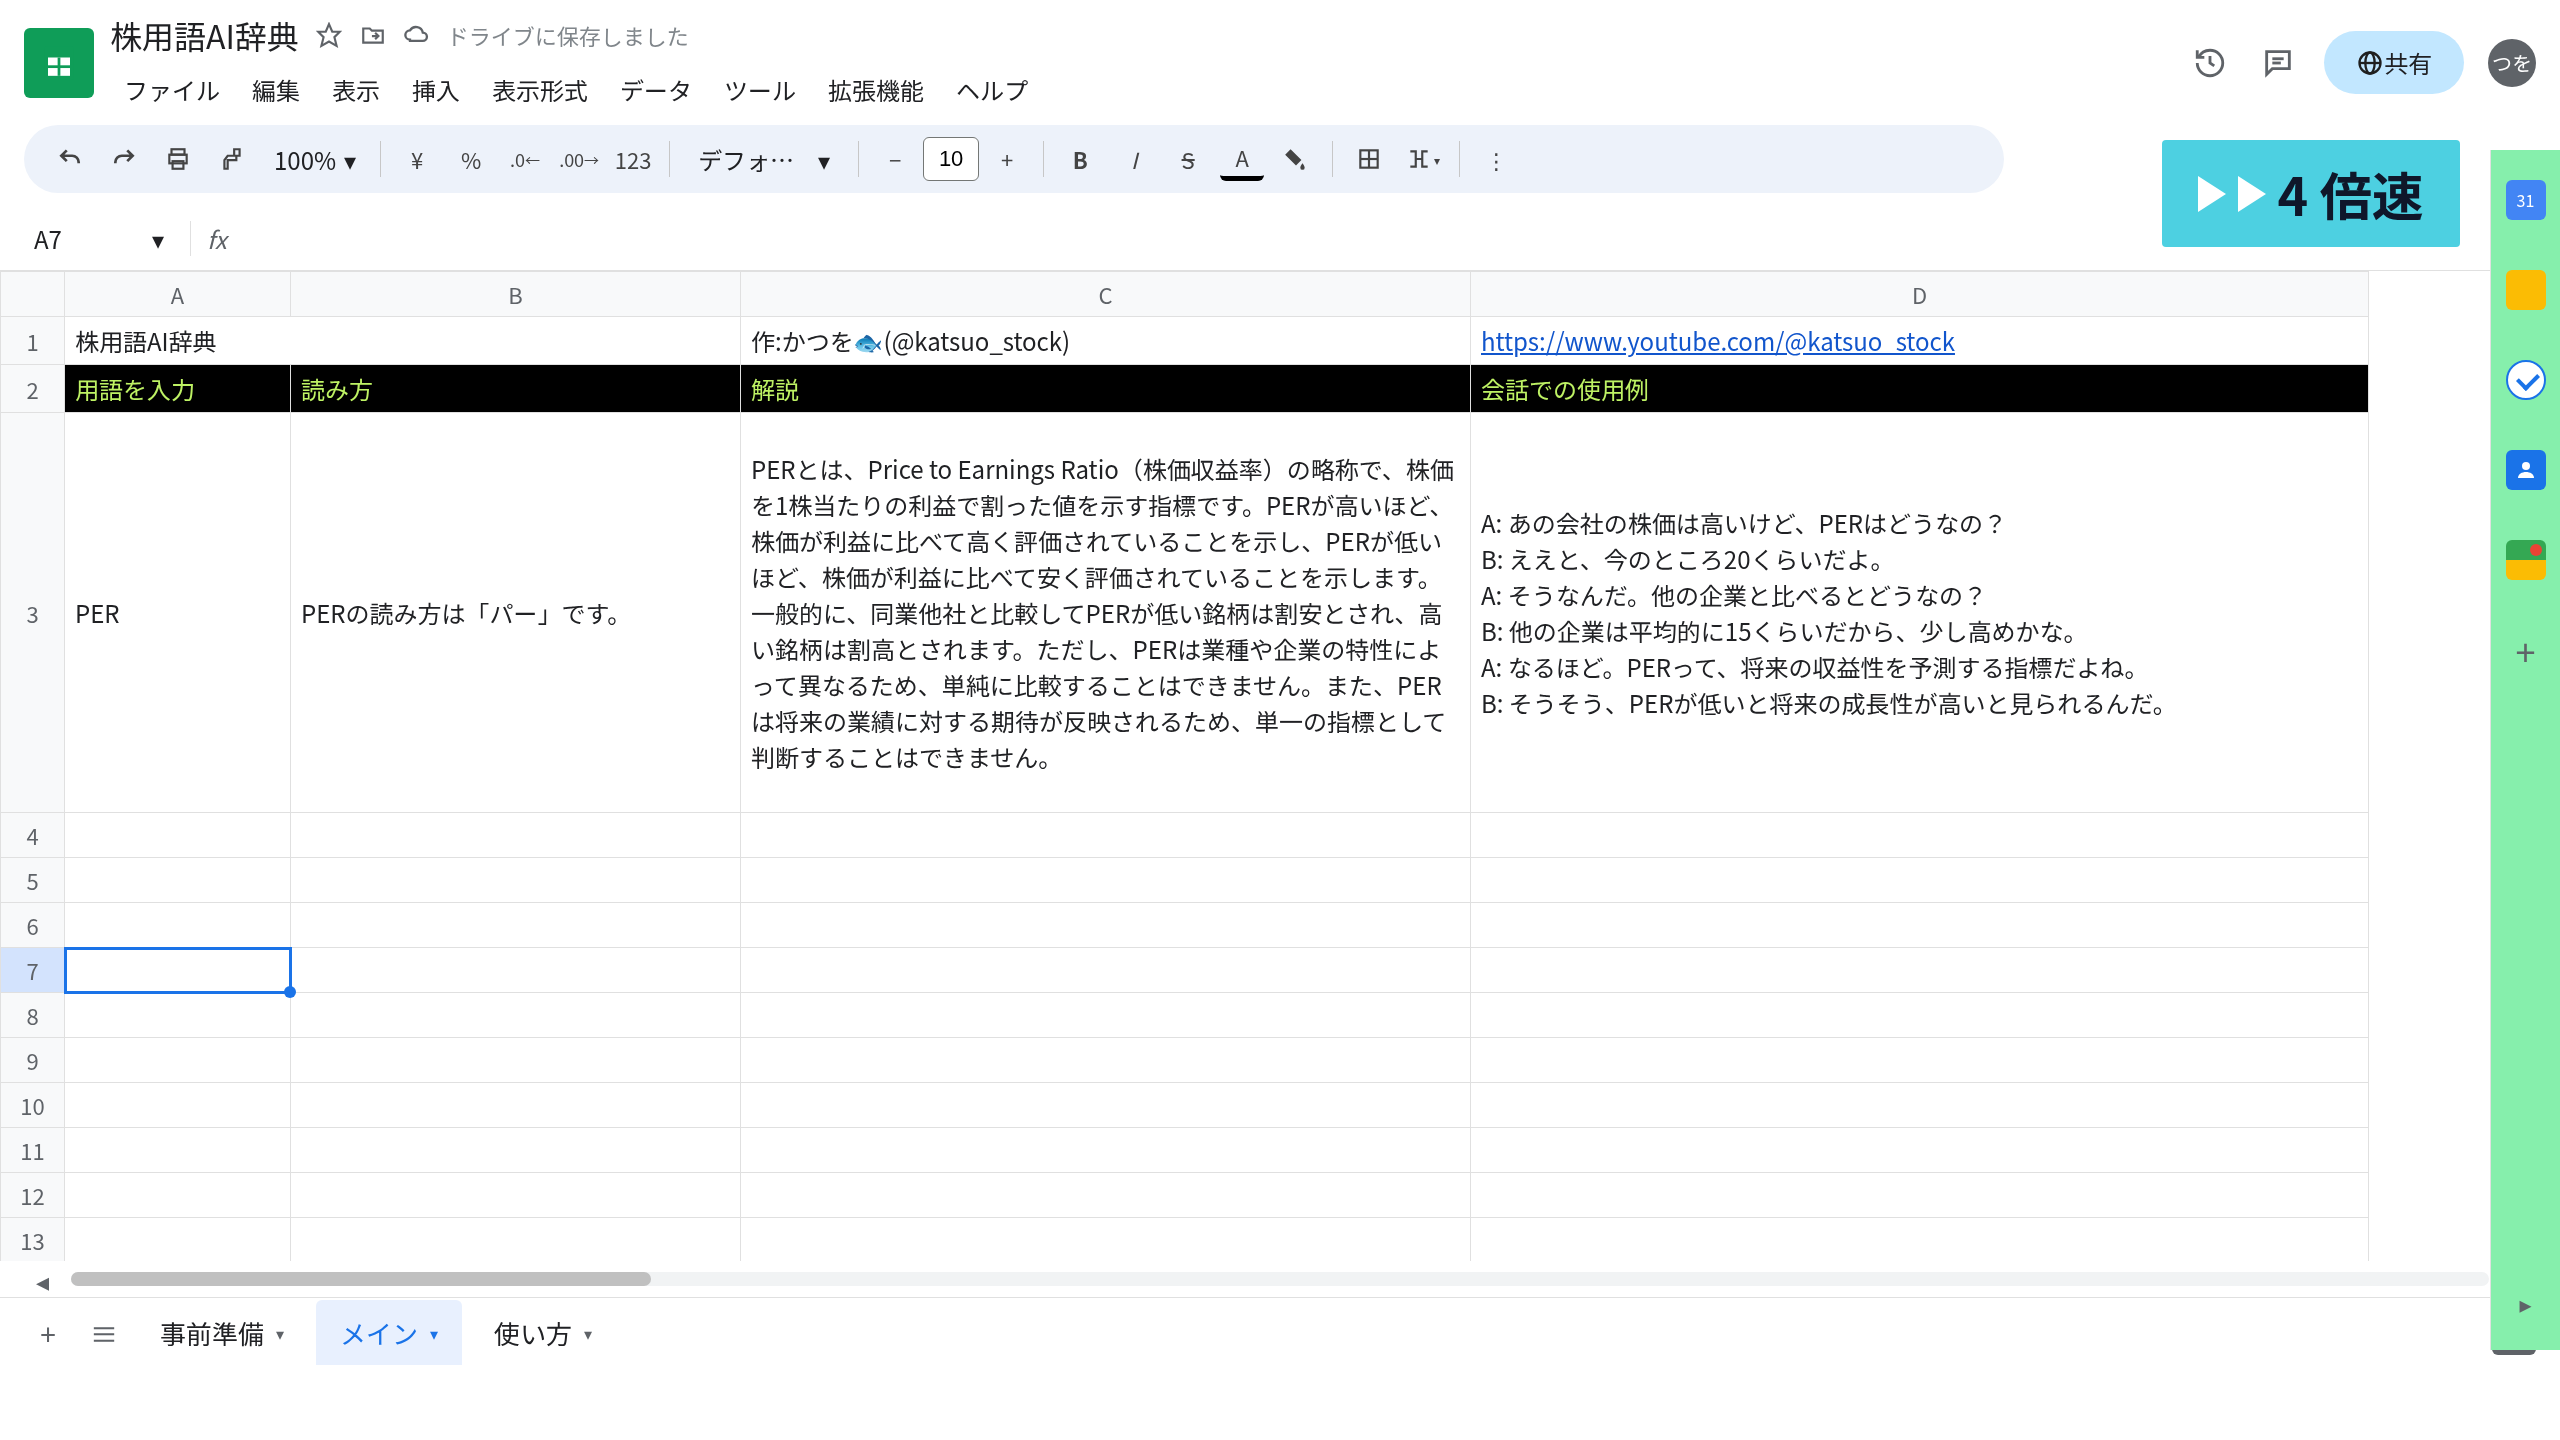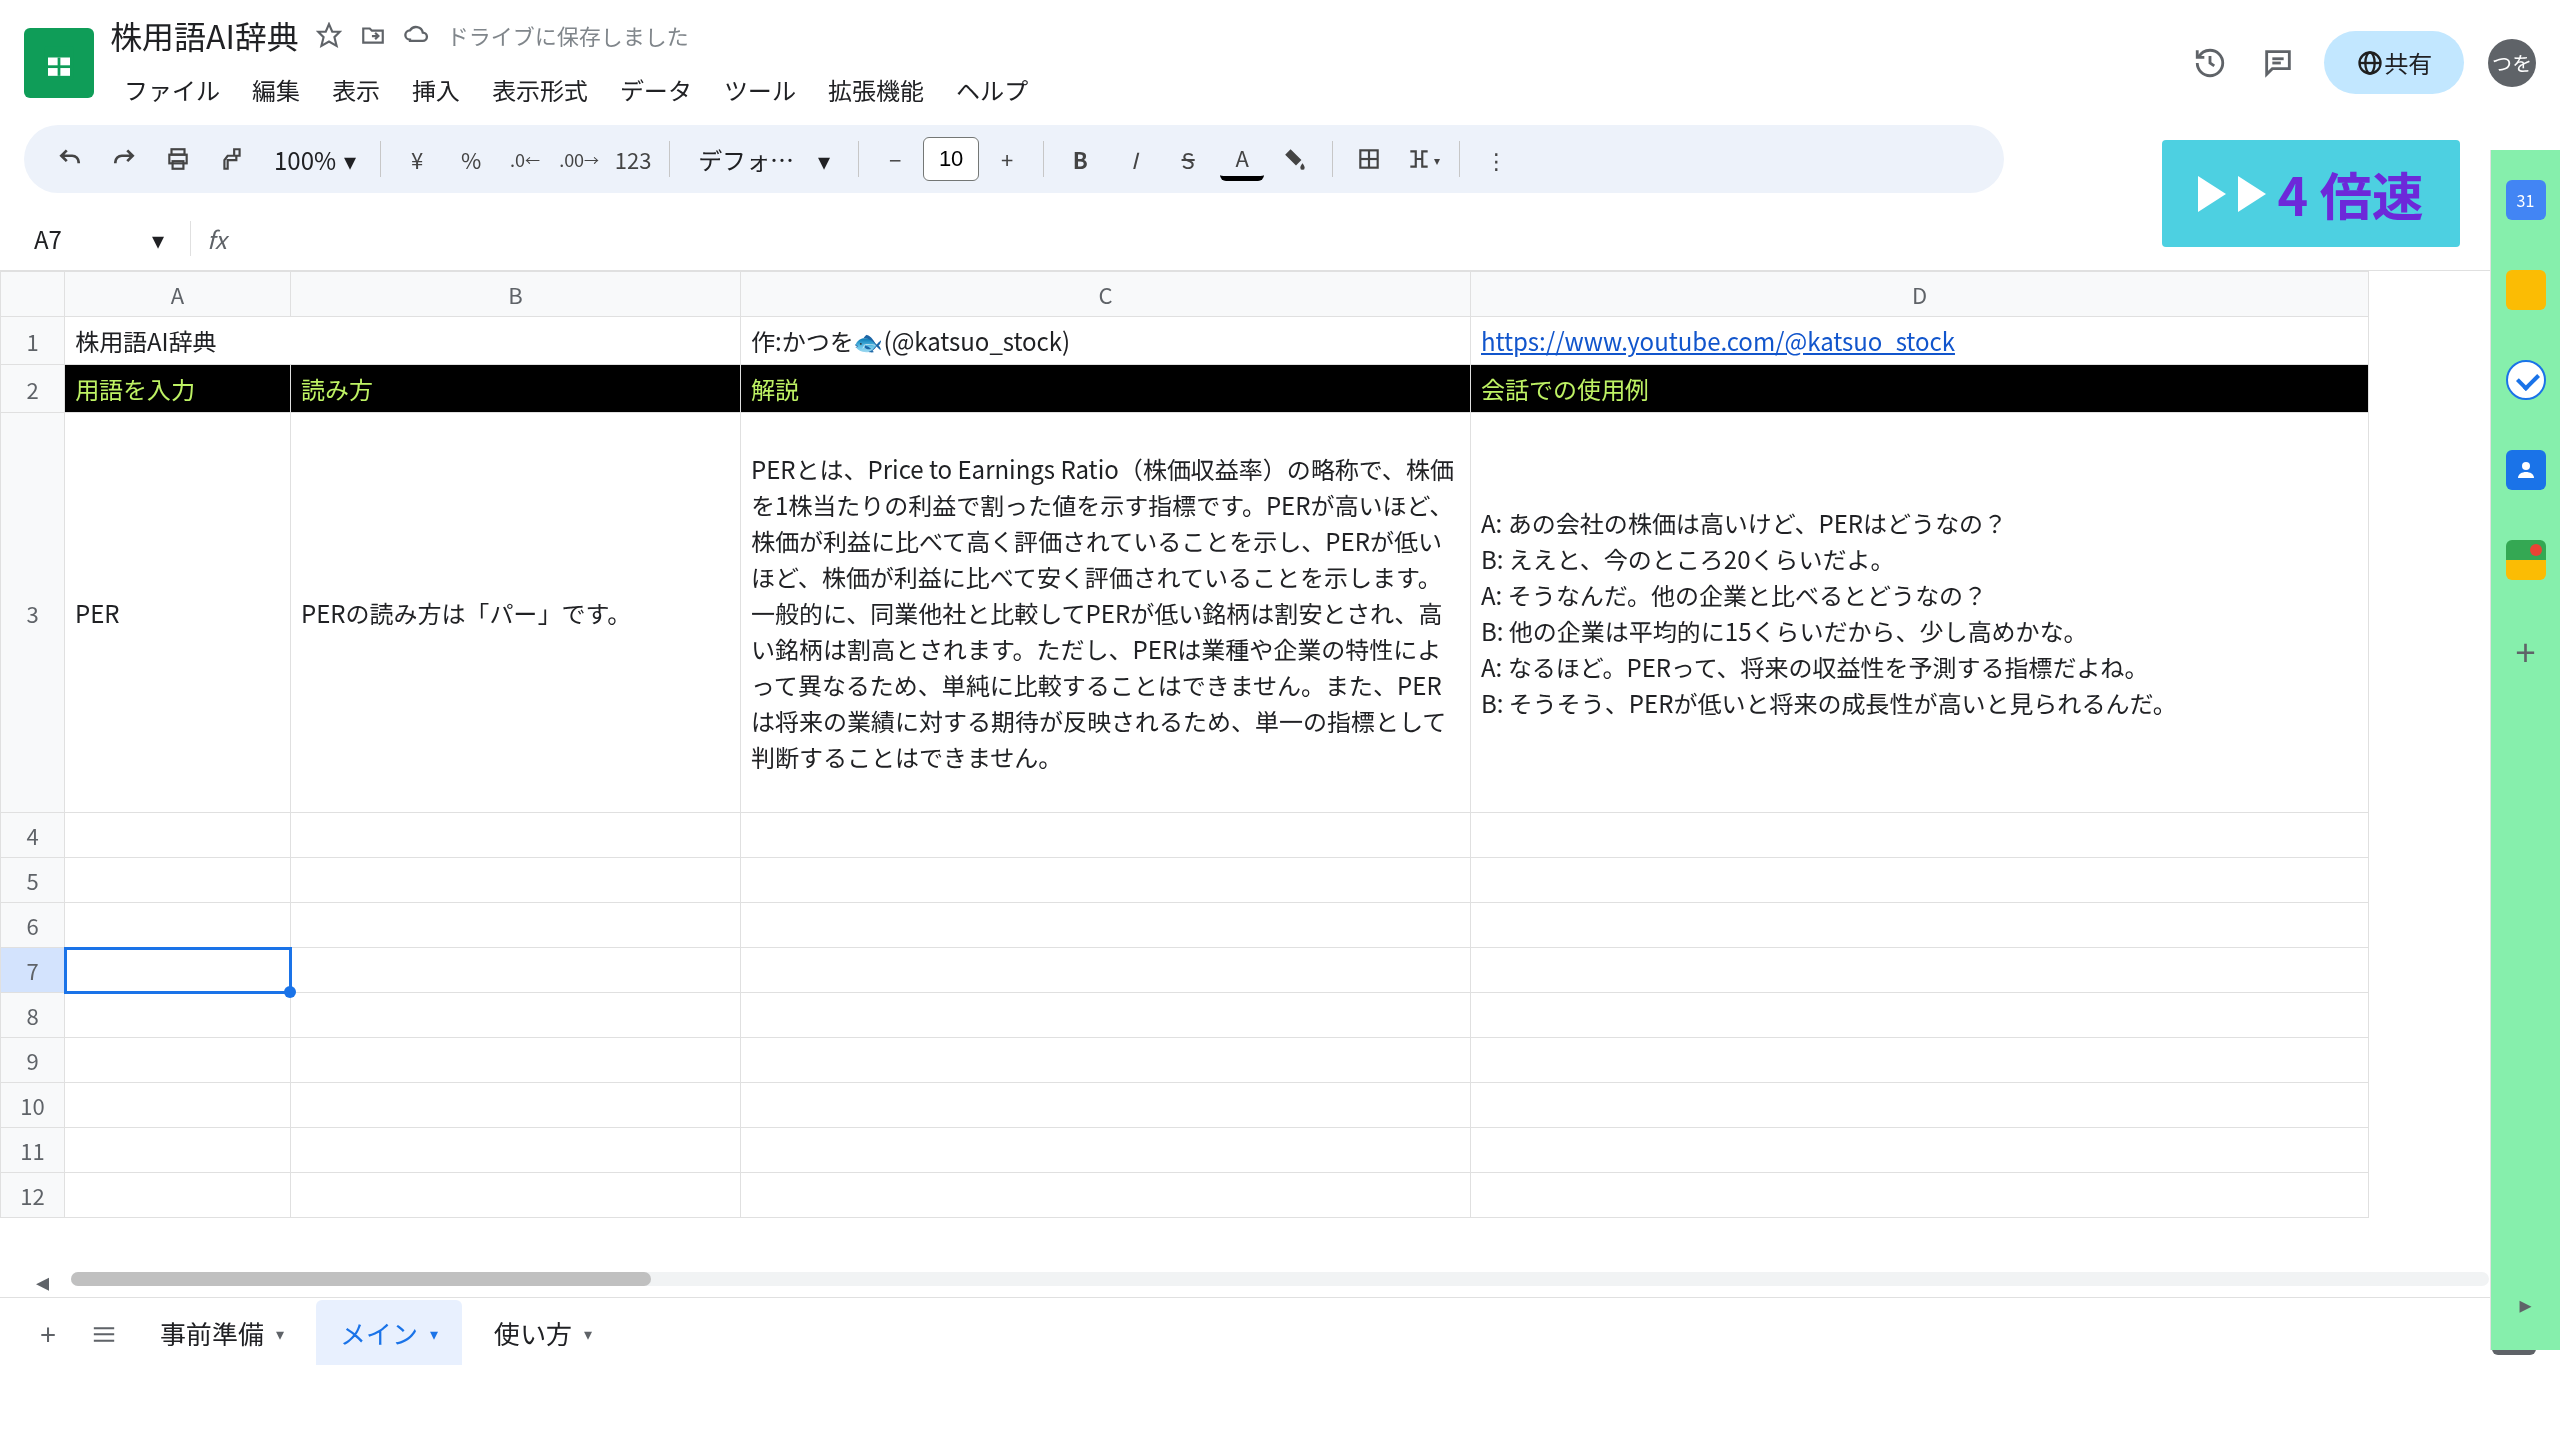--- a/index.html
+++ b/index.html
@@ -22,21 +22,21 @@
 
 .toolbar { display: flex; align-items: center; gap: 10px; padding: 12px 24px; margin: 12px 24px 0 24px; background: #edf2fa; border-radius: 40px; width: 1980px; }
 .tb-btn { width: 44px; height: 44px; display: flex; align-items: center; justify-content: center; color: #444; border-radius: 6px; cursor: pointer; font-size: 22px; }
 .tb-sep { width: 1px; height: 36px; background: #c7c7c7; margin: 0 4px; }
 .zoom-sel { display: flex; align-items: center; gap: 8px; padding: 0 10px; font-size: 24px; cursor: pointer; }
 .font-sel { display: flex; align-items: center; gap: 18px; padding: 0 14px; font-size: 24px; cursor: pointer; min-width: 160px; justify-content: space-between; }
 .font-size-box { display: flex; align-items: center; gap: 6px; }
 .font-size-input { width: 56px; height: 44px; border: 1px solid #747775; border-radius: 6px; text-align: center; font-size: 22px; background: #fff; }
 .text-color { border-bottom: 5px solid #000; }
 
-.speed-overlay { position: absolute; right: 100px; top: 140px; background: #4dd0e1; color: #6d28d9; font-size: 52px; font-weight: bold; padding: 16px 36px; display: flex; align-items: center; gap: 12px; border-radius: 4px; }
+.speed-overlay { position: absolute; right: 100px; top: 140px; background: #4dd0e1; color: #0f172a; font-size: 52px; font-weight: bold; padding: 16px 36px; display: flex; align-items: center; gap: 12px; border-radius: 4px; }
 .speed-overlay .tri { display: inline-block; width: 0; height: 0; border-left: 28px solid #fff; border-top: 18px solid transparent; border-bottom: 18px solid transparent; }
 
 .namebox-row { display: flex; align-items: center; border-bottom: 1px solid #e0e0e0; margin-top: 14px; padding: 8px 24px; gap: 16px; }
 .name-box { width: 150px; font-size: 24px; padding: 6px 10px; display: flex; align-items: center; justify-content: space-between; }
 .fx-icon { font-style: italic; color: #5f6368; font-size: 24px; padding-left: 16px; border-left: 1px solid #e0e0e0; }
 
 .sheet-area { display: flex; position: relative; height: 990px; }
 .grid-wrap { flex: 1; overflow: hidden; position: relative; }
 table.grid { border-collapse: collapse; table-layout: fixed; font-size: 24px; }
 table.grid th, table.grid td { border: 1px solid #e0e0e0; padding: 6px 10px; text-align: left; vertical-align: middle; font-weight: normal; }
@@ -333,20 +333,27 @@
             <td></td>
             <td></td>
           </tr>
       <tr>
             <td class="rowhdr">12</td>
             <td></td>
             <td></td>
             <td></td>
             <td></td>
           </tr>
+      <tr>
+            <td class="rowhdr">13</td>
+            <td></td>
+            <td></td>
+            <td></td>
+            <td></td>
+          </tr>
     </tbody>
       </table>
   </div>
   <div class="vscroll">
     <div><span class="arr">▴</span><div class="thumb"></div></div>
     <span class="arr">▾</span>
   </div>
 </div>
 
 <div class="hscroll-row">

